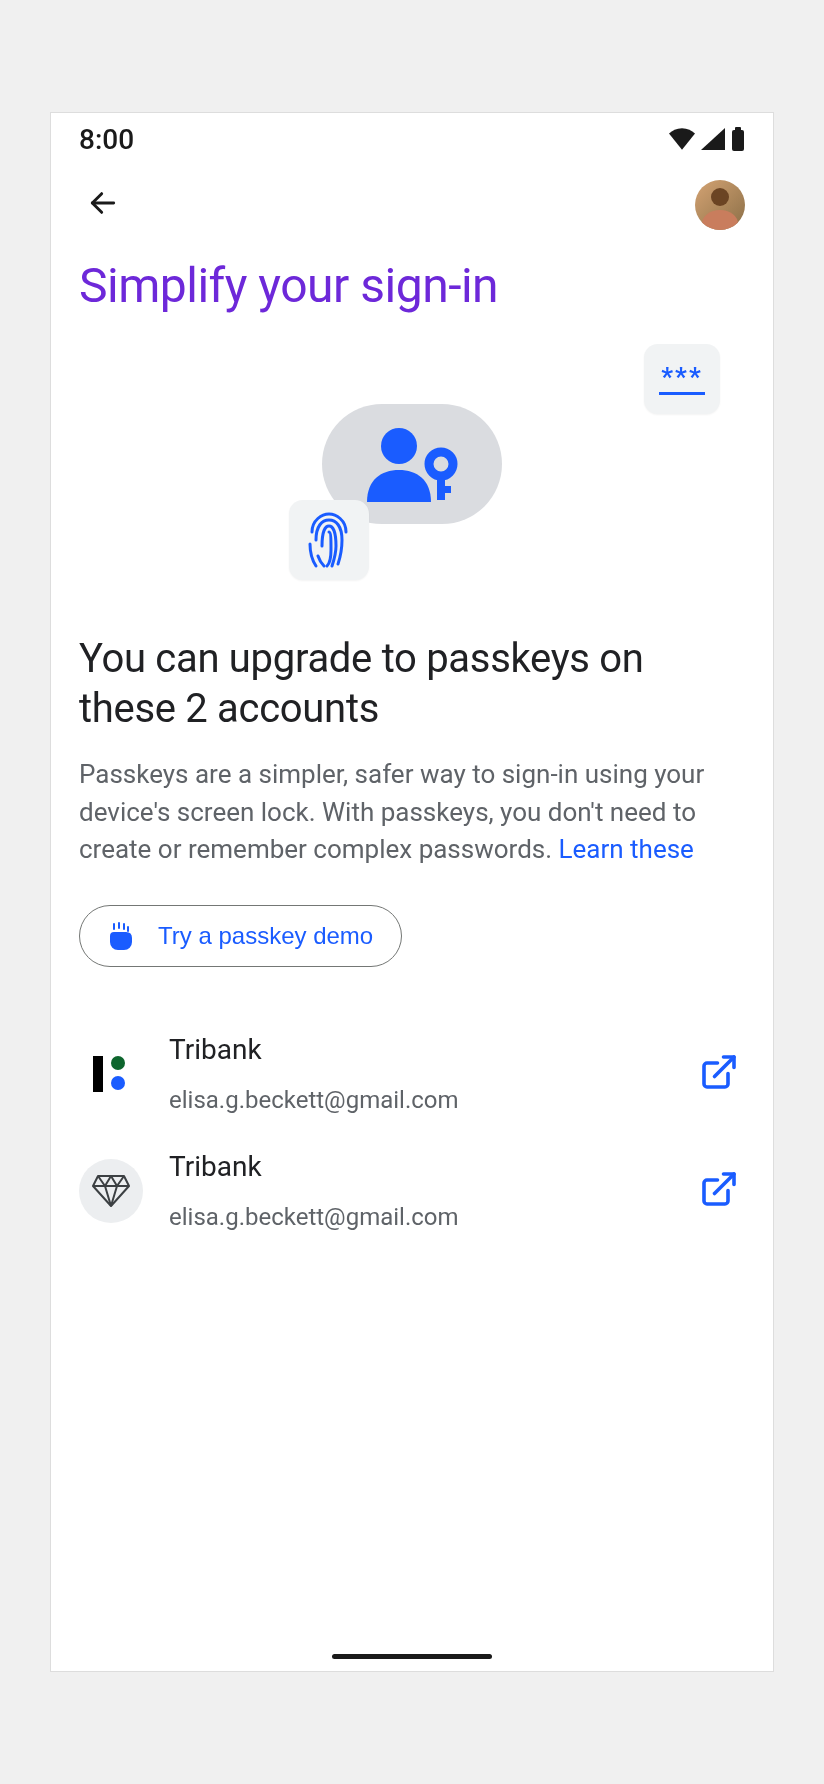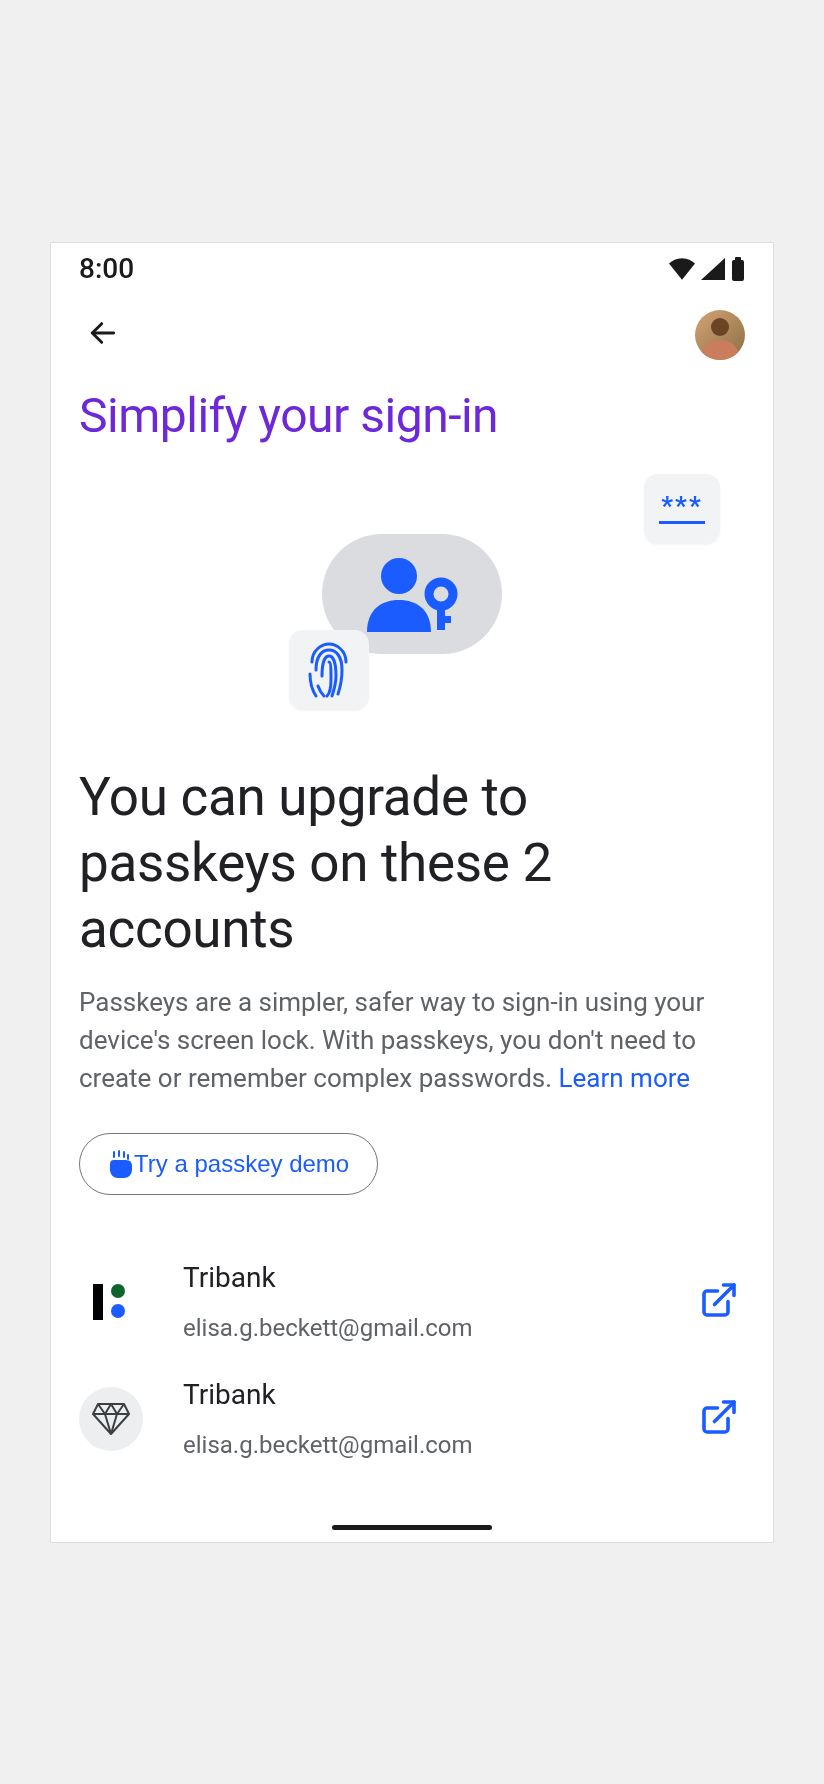--- a/index.html
+++ b/index.html
@@ -7,21 +7,21 @@
     font-family: 'Google Sans', Roboto, -apple-system, BlinkMacSystemFont, sans-serif;
     background: #f0f0f0;
     width: 824px;
     height: 1784px;
     display: flex;
     align-items: center;
     justify-content: center;
   }
   .device {
     width: 724px;
-    height: 1301px;
+    height: 1560px;
     background: #fff;
     border: 1px solid #ddd;
     position: relative;
     overflow: hidden;
   }
   .status-bar {
     height: 52px;
     display: flex;
     align-items: center;
     justify-content: space-between;
@@ -74,37 +74,37 @@
   }
   .hero-pwd-stars { color: #1a5cff; font-size: 26px; font-weight: 700; letter-spacing: 2px; line-height: 1; }
   .hero-pwd-line { width: 46px; height: 3px; background: #1a5cff; margin-top: 2px; }
   .hero-fp {
     position: absolute; bottom: 14px; left: 210px;
     width: 80px; height: 80px; background: #f1f3f4; border-radius: 14px;
     display: flex; align-items: center; justify-content: center;
     box-shadow: 0 1px 2px rgba(0,0,0,0.05);
   }
   .section-heading {
-    font-size: 53px; font-weight: 400; color: #202124;
+    font-size: 40px; font-weight: 400; color: #202124;
     line-height: 1.25; margin-top: 40px; letter-spacing: -0.3px;
   }
   .section-body {
     font-size: 26px; color: #5f6368; line-height: 1.45;
     margin-top: 22px;
   }
   .learn-more { color: #1a5cff; cursor: pointer; display: inline; }
   .demo-btn {
-    margin-top: 36px; display: inline-flex; align-items: center; gap: 0;
+    margin-top: 36px; display: inline-flex; align-items: center; gap: 24px;
     border: 1px solid #747775; border-radius: 36px; padding: 16px 28px;
     color: #1a5cff; font-size: 24px; font-weight: 500; cursor: pointer;
     background: #fff;
   }
   .account-list { margin-top: 48px; }
   .account-row {
-    display: flex; align-items: center; gap: 40px;
+    display: flex; align-items: center; gap: 26px;
     padding: 18px 0; cursor: pointer;
   }
   .account-icon {
     width: 64px; height: 64px; border-radius: 50%;
     display: flex; align-items: center; justify-content: center;
     flex-shrink: 0;
   }
   .account-text { flex: 1; }
   .account-name { font-size: 28px; color: #202124; font-weight: 400; }
   .account-email { font-size: 24px; color: #5f6368; margin-top: 20px; }
@@ -173,21 +173,21 @@
           <path d="M18 34 C18 20 21 14 25 14 C29 14 32 20 32 34 C32 42 30 48 28 54"></path>
           <path d="M25 20 C27 20 27 28 27 38 C27 46 25 52 23 54"></path>
           <path d="M6 32 C6 40 8 48 12 54"></path>
           <path d="M14 44 C16 50 18 52 20 54"></path>
         </svg>
       </div>
     </div>
 
     <h2 class="section-heading">You can upgrade to passkeys on these 2 accounts</h2>
     <p class="section-body">
-      <span>Passkeys are a simpler, safer way to sign-in using your device's screen lock. With passkeys, you don't need to create or remember complex passwords. </span><span class="learn-more">Learn more</span>
+      <span>Passkeys are a simpler, safer way to sign-in using your device's screen lock. With passkeys, you don't need to create or remember complex passwords. </span><span class="learn-more">Learn these</span>
     </p>
 
     <button class="demo-btn">
       <svg width="26" height="28" viewBox="0 0 26 28" fill="none" stroke="#1a5cff" stroke-width="2" stroke-linecap="round" stroke-linejoin="round">
         <line x1="6" y1="2" x2="6" y2="7"></line>
         <line x1="11" y1="1" x2="11" y2="6"></line>
         <line x1="16" y1="2" x2="16" y2="7"></line>
         <line x1="20" y1="5" x2="20" y2="9"></line>
         <path d="M3 14 C3 12 4 11 6 11 L18 11 C21 11 23 13 23 16 L23 20 C23 24 20 27 16 27 L10 27 C6 27 3 24 3 20 Z" fill="#1a5cff" stroke="none"></path>
         <path d="M3 14 C3 12 4 11 6 11 L18 11 C21 11 23 13 23 16 L23 20 C23 24 20 27 16 27 L10 27 C6 27 3 24 3 20 Z" fill="none"></path>

